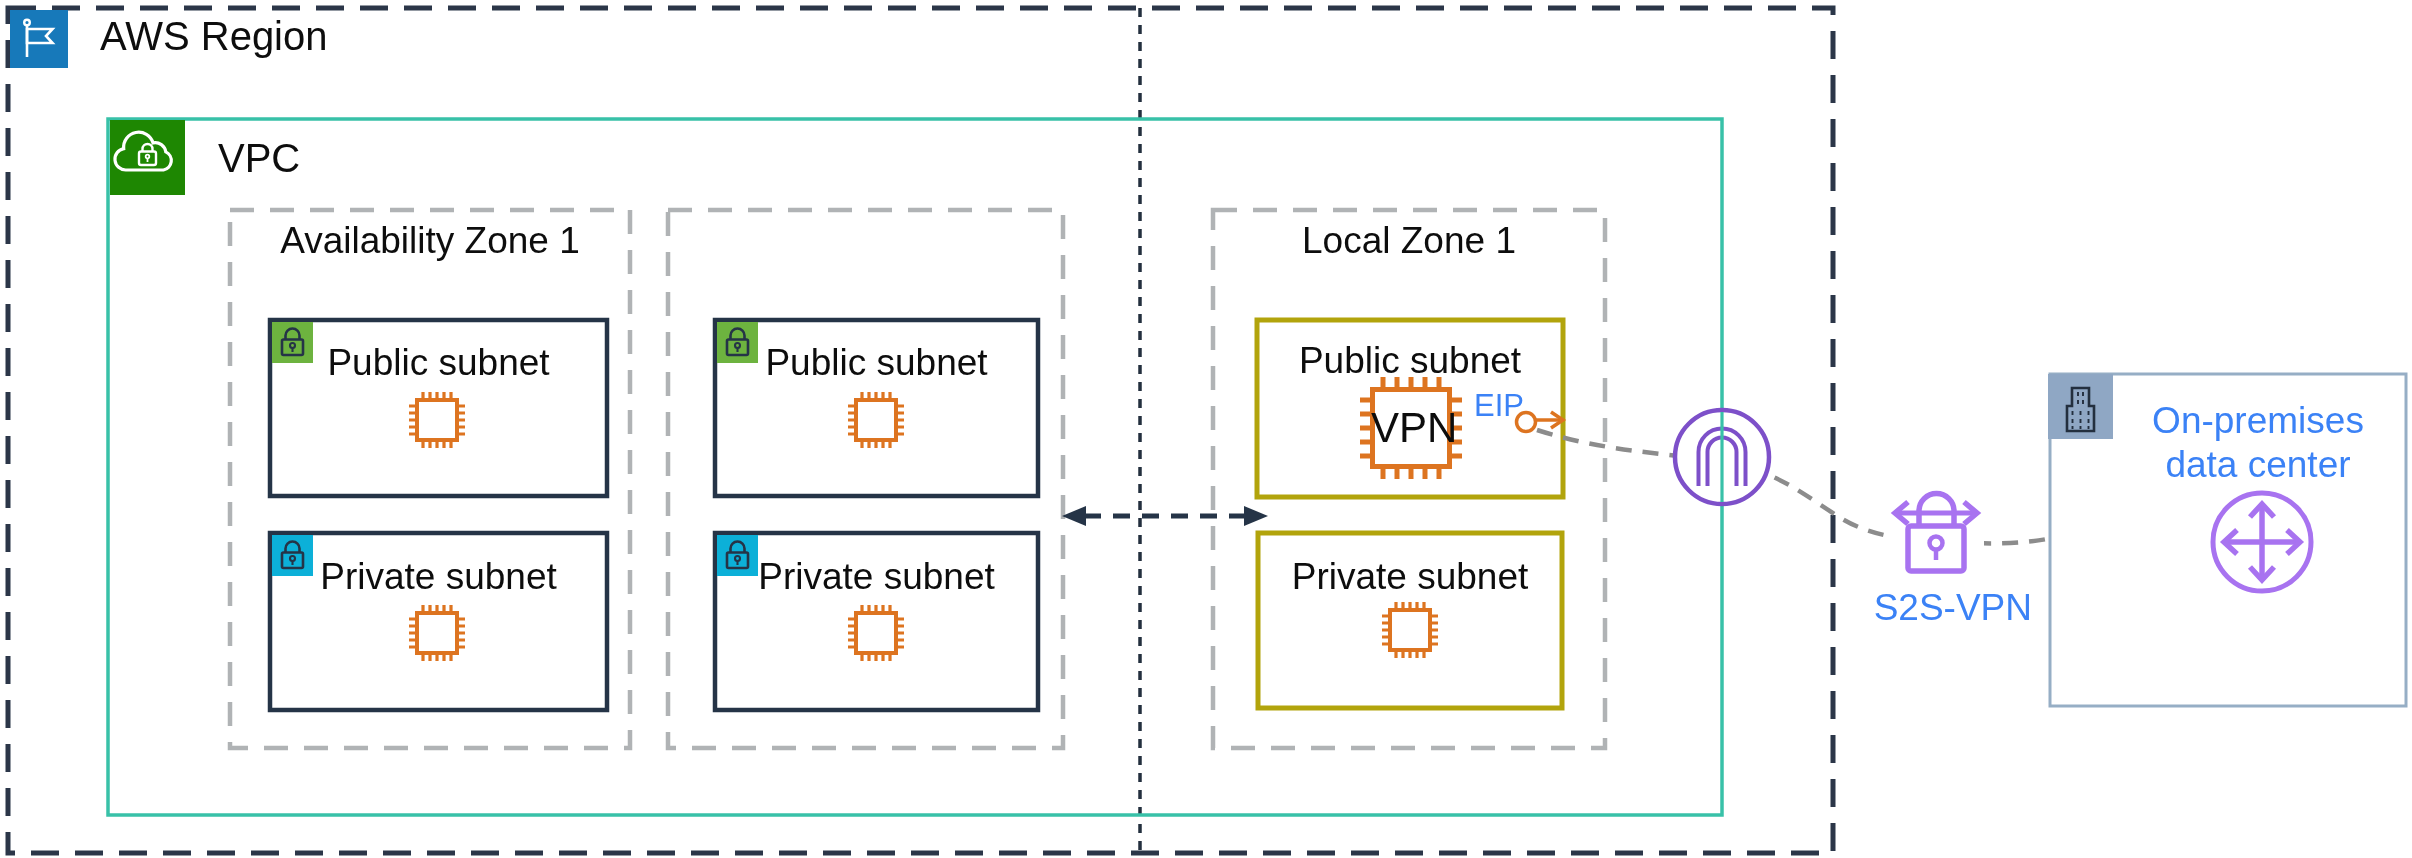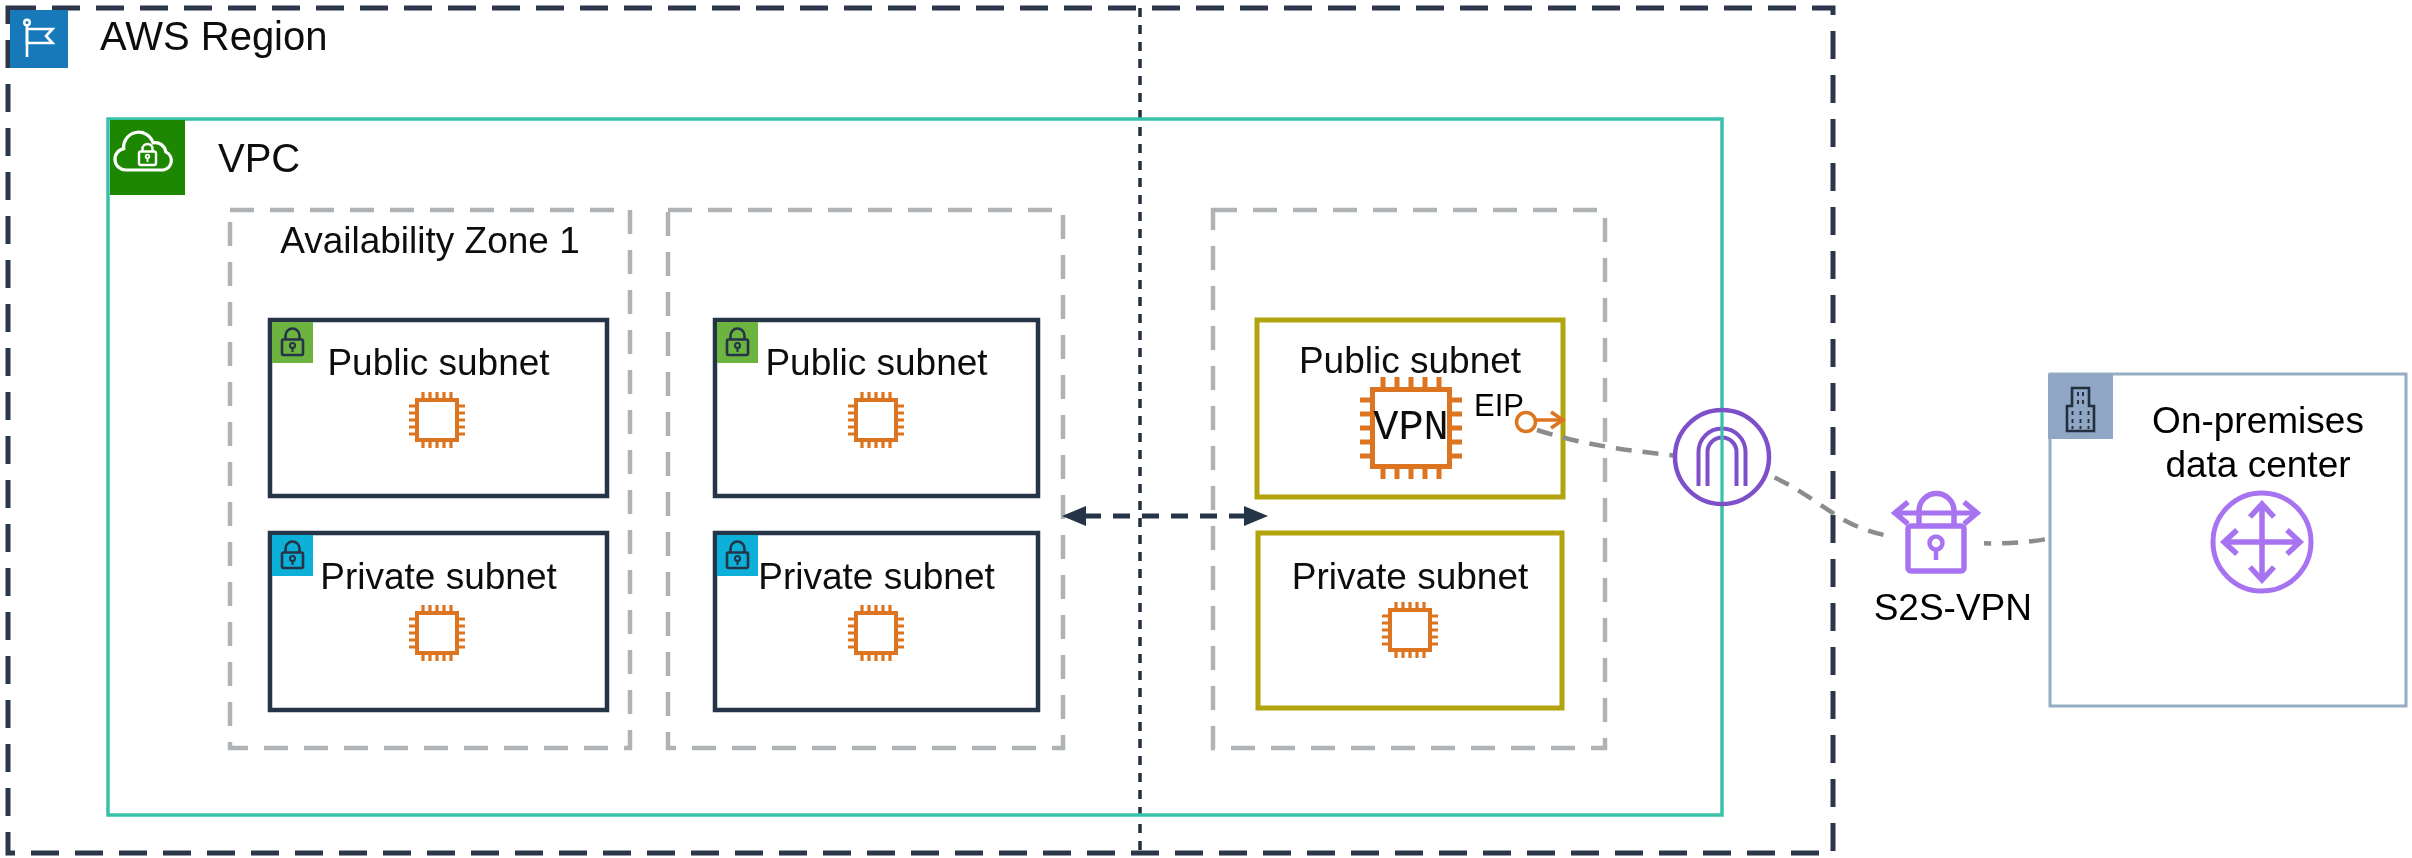--- a/index.html
+++ b/index.html
@@ -1,26 +1,26 @@
 <!DOCTYPE html>
 <html><head>
 <meta charset="utf-8">
 <style>
   html,body{margin:0;padding:0;background:#fff;}
   #stage{position:relative;width:2412px;height:858px;background:#ffffff;overflow:hidden;
          font-family:"Liberation Sans",sans-serif;}
   #stage svg{position:absolute;left:0;top:0;}
   .lbl{position:absolute;color:#0d0d0d;white-space:nowrap;font-family:"Liberation Sans",sans-serif;}
   .ctr{text-align:center;}
-  .navy{color:#000000;}
+  .navy{color:#3b82f6;}
   .wrap{white-space:normal;line-height:1.18;}
   .f40{font-size:40px;}
   .f37{font-size:37px;}
   .f31{font-size:31px;}
-  .f42{font-size:42px;font-family:Liberation Mono, monospace;}
+  .f42{font-size:42px;}
 </style>
 </head>
 <body>
 
 <div id="stage">
 
 <svg width="2412" height="858" viewBox="0 0 2412 858">
   <defs>
 
     <g id="chipS">
@@ -148,20 +148,21 @@
     <rect x="139" y="151.5" width="17" height="13.5" rx="2" fill="none" stroke="#fff" stroke-width="2.4"></rect>
     <circle cx="147.5" cy="156.5" r="1.8" fill="none" stroke="#fff" stroke-width="1.8"></circle>
     <path d="M147.5 158.5 V162" stroke="#fff" stroke-width="1.8" fill="none"></path>
   </g>
 </svg>
 
 <div class="lbl f40" style="left:100px;top:14px;">AWS Region</div>
 <div class="lbl f40" style="left:218px;top:136px;">VPC</div>
 
 <div class="lbl f37 ctr" style="left:230px;width:400px;top:220px;">Availability Zone 1</div>
+<div class="lbl f37 ctr" style="left:1213px;width:392px;top:220px;">Local Zone 1</div>
 
 <div class="lbl f37 ctr" style="left:270px;width:337px;top:342px;">Public subnet</div>
 <div class="lbl f37 ctr" style="left:270px;width:337px;top:556px;">Private subnet</div>
 <div class="lbl f37 ctr" style="left:715px;width:323px;top:342px;">Public subnet</div>
 <div class="lbl f37 ctr" style="left:715px;width:323px;top:556px;">Private subnet</div>
 <div class="lbl f37 ctr" style="left:1257px;width:306px;top:340px;">Public subnet</div>
 <div class="lbl f37 ctr" style="left:1258px;width:304px;top:556px;">Private subnet</div>
 
 <div class="lbl f42 ctr" style="left:1371px;width:80px;top:404px;">VPN</div>
 <div class="lbl f31 navy" style="left:1474px;top:388px;">EIP</div>

